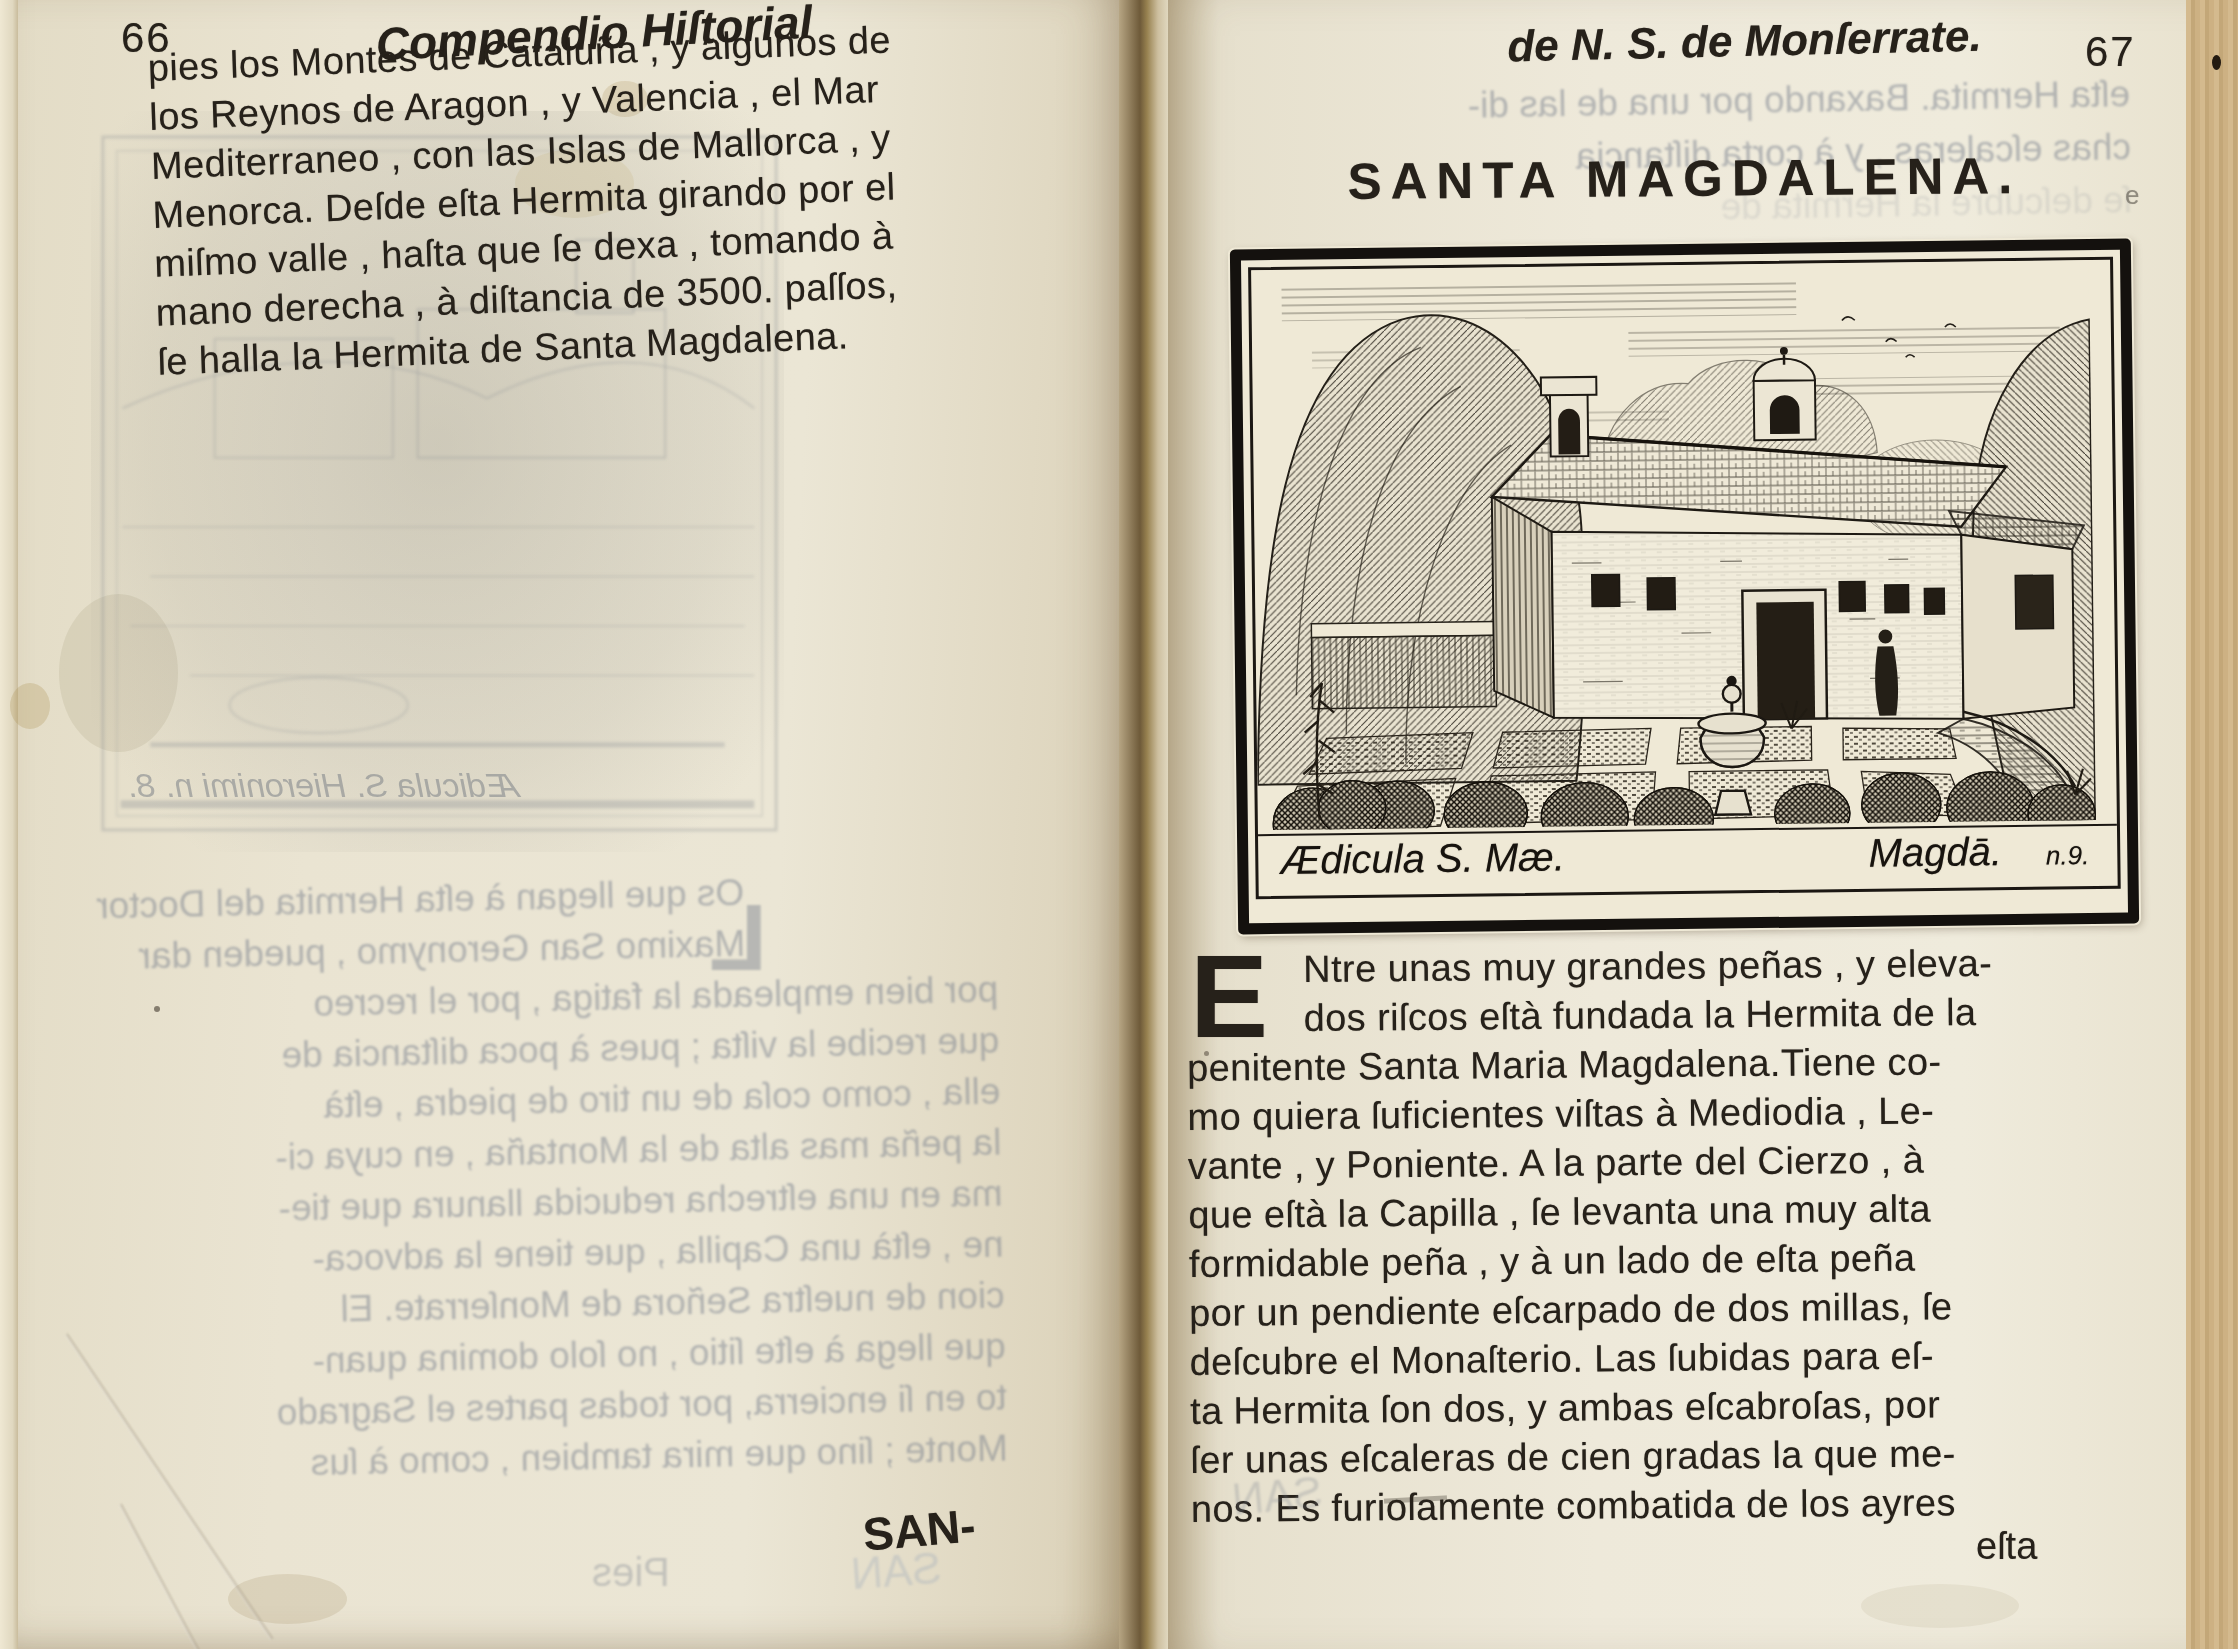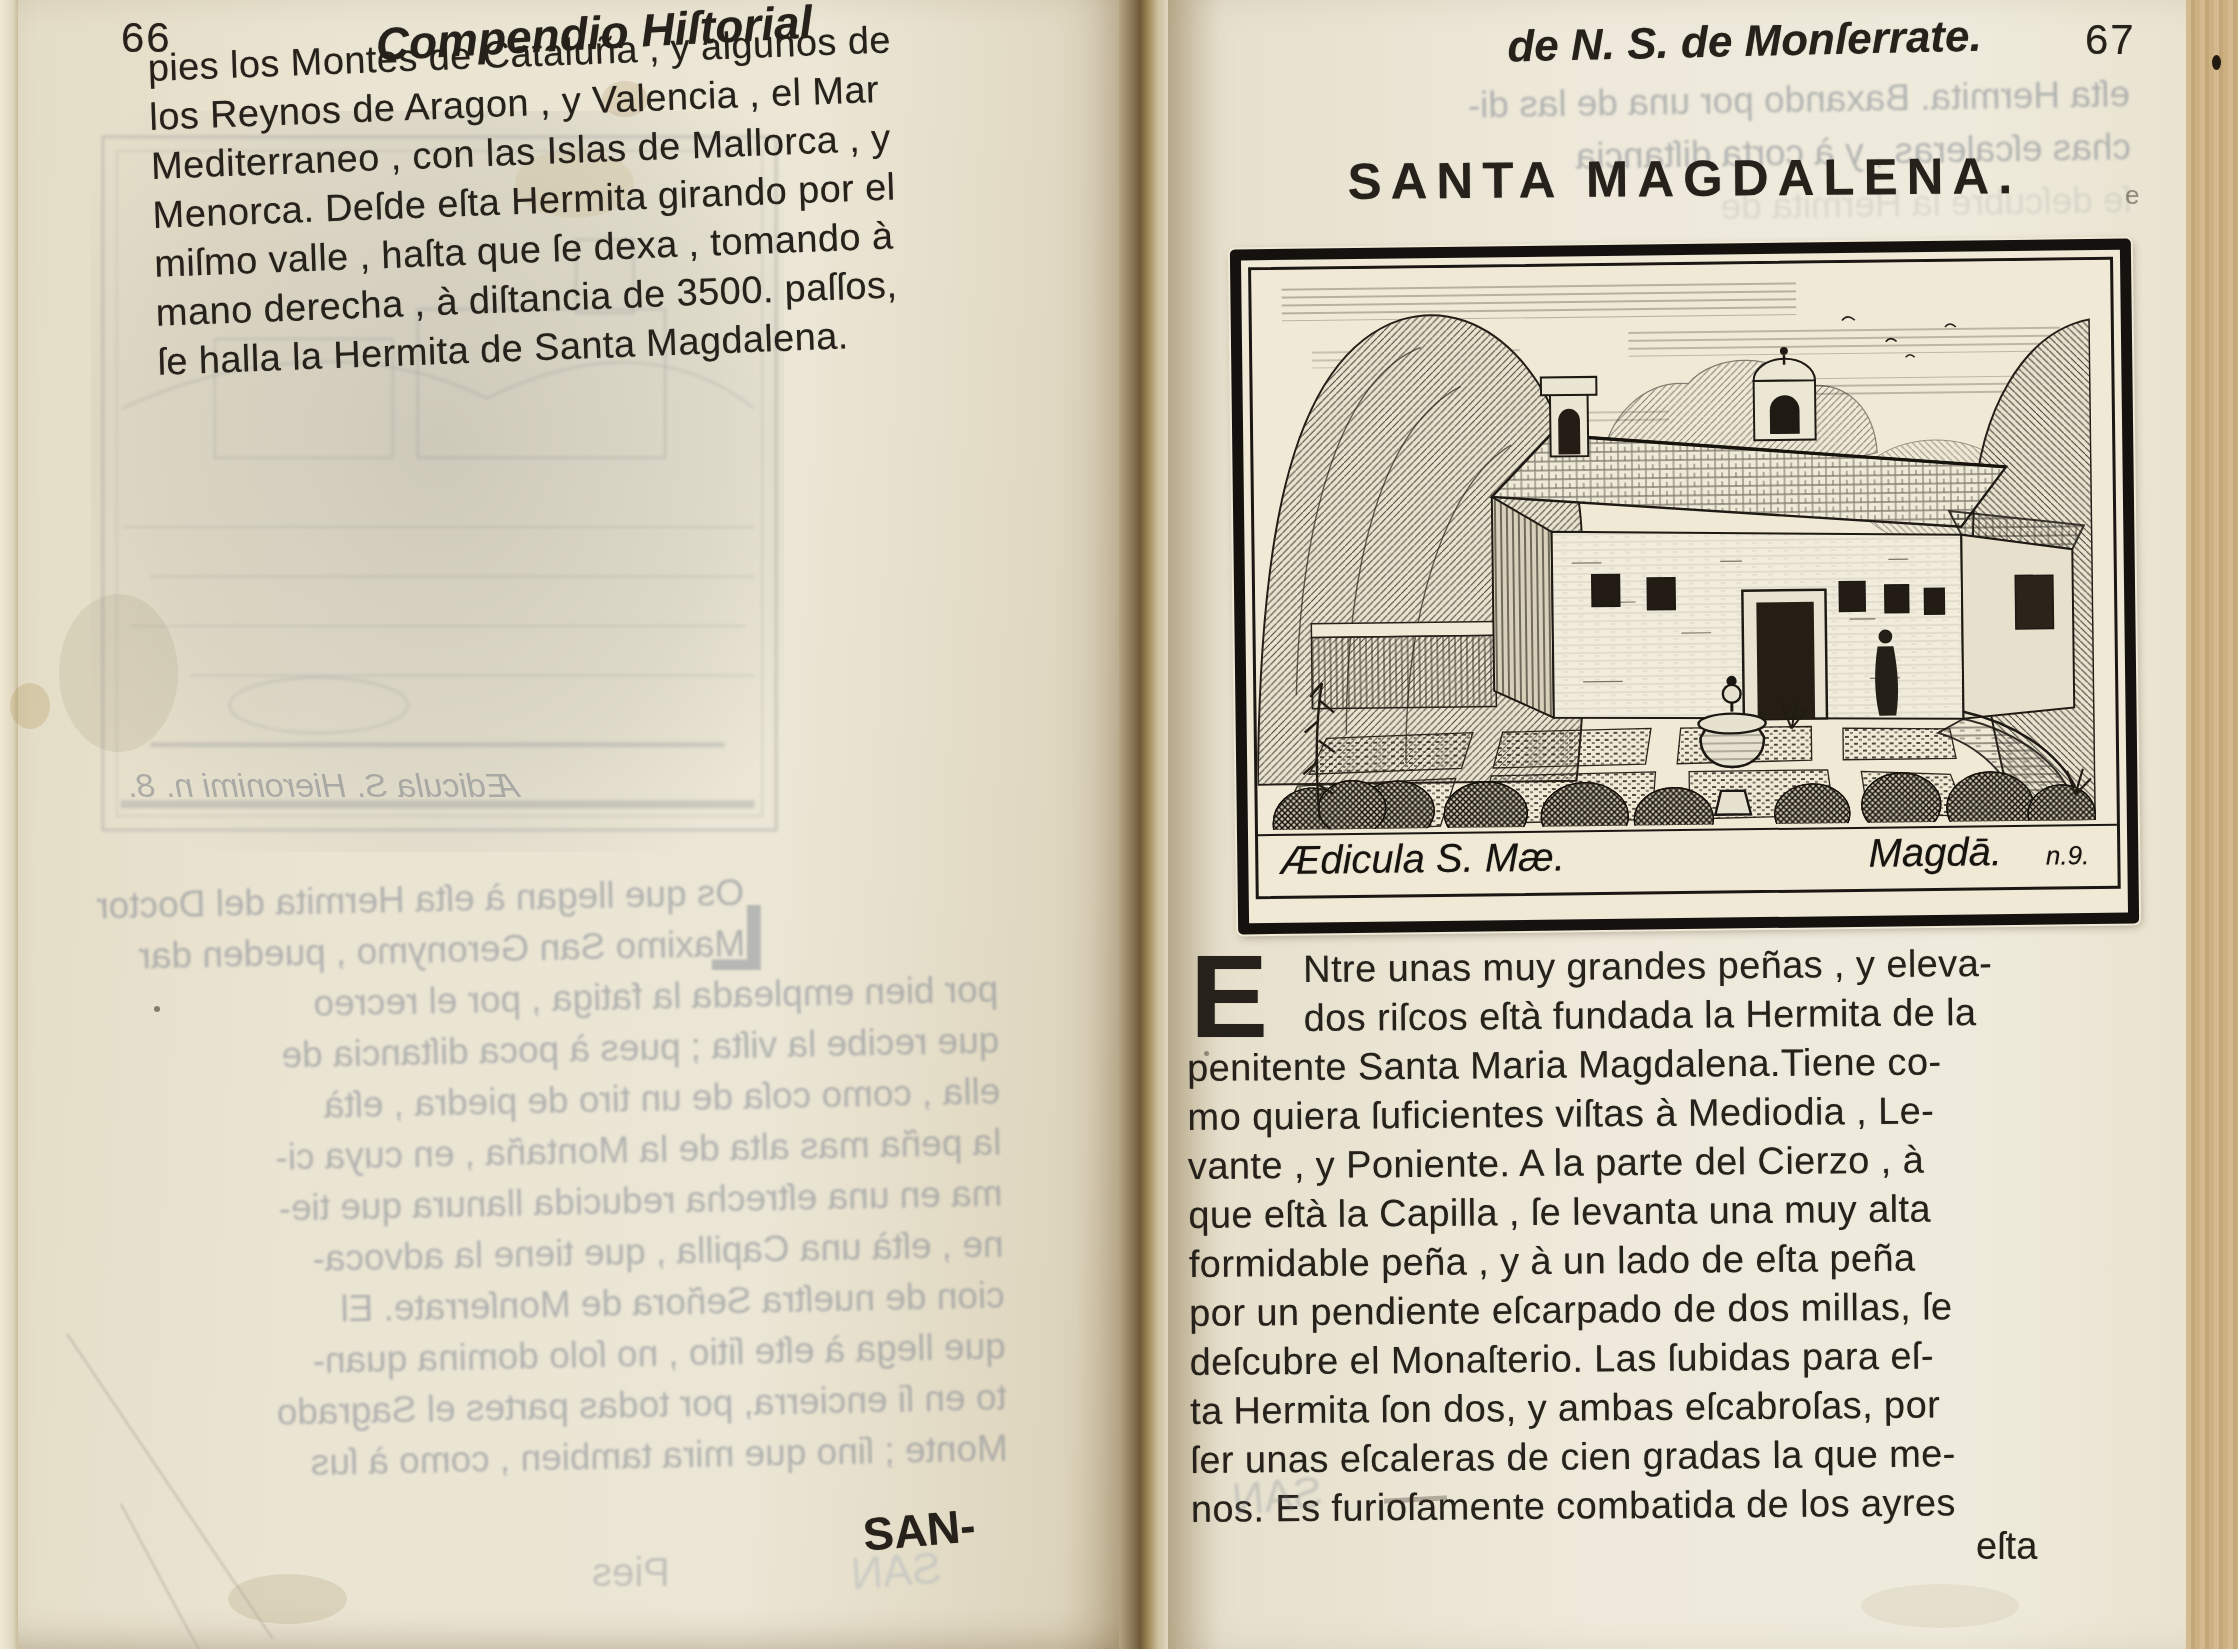--- a/index.html
+++ b/index.html
@@ -123,21 +123,21 @@
     <div>to en ſi encierra, por todas partes el Sagrado</div>
     <div>Monte ; ſino que mira tambien , como à ſus</div>
   </div>
   <div class="abs bleed mirror" style="left:709px;top:883px;font-size:95px;font-weight:bold;opacity:.45;">L</div>
   <div class="abs bleed mirror" style="left:592px;top:1550px;font-size:40px;opacity:.35;">Pies</div>
 
   <div class="abs ink catchword" style="left:863px;top:1503px;transform:rotate(-5deg);font-size:46px;">SAN-</div>
   <div class="abs bleed mirror" style="left:851px;top:1546px;font-size:44px;color:#93a2b8;opacity:.30;transform:scaleX(-1) rotate(4deg);">SAN</div>
 
   <div class="abs ink runtitle" style="left:1388px;top:16px;width:713px;text-align:center;font-size:44px;transform:rotate(-1.3deg);">de N. S. de Monſerrate.</div>
-  <div class="abs ink pagenum" style="left:2085px;top:16px;">67</div>
+  <div class="abs ink pagenum" style="left:2085px;top:28px;">67</div>
 
   <div class="abs bleed bleed-block mirror" style="left:1240px;top:75px;width:891px;line-height:53px;transform:scaleX(-1) rotate(1deg);">
     <div>eſta Hermita. Baxando por una de las di-</div>
     <div>chas eſcaleras , y à corta diſtancia</div>
     <div class="dim">ſe deſcubre la Hermita de</div>
   </div>
 
   <div class="abs ink heading" style="left:1249px;top:149px;width:871px;">SANTA MAGDALENA.</div>
   <div class="abs ink" style="left:2125px;top:180px;font-size:26px;opacity:.45;">e</div>
 

